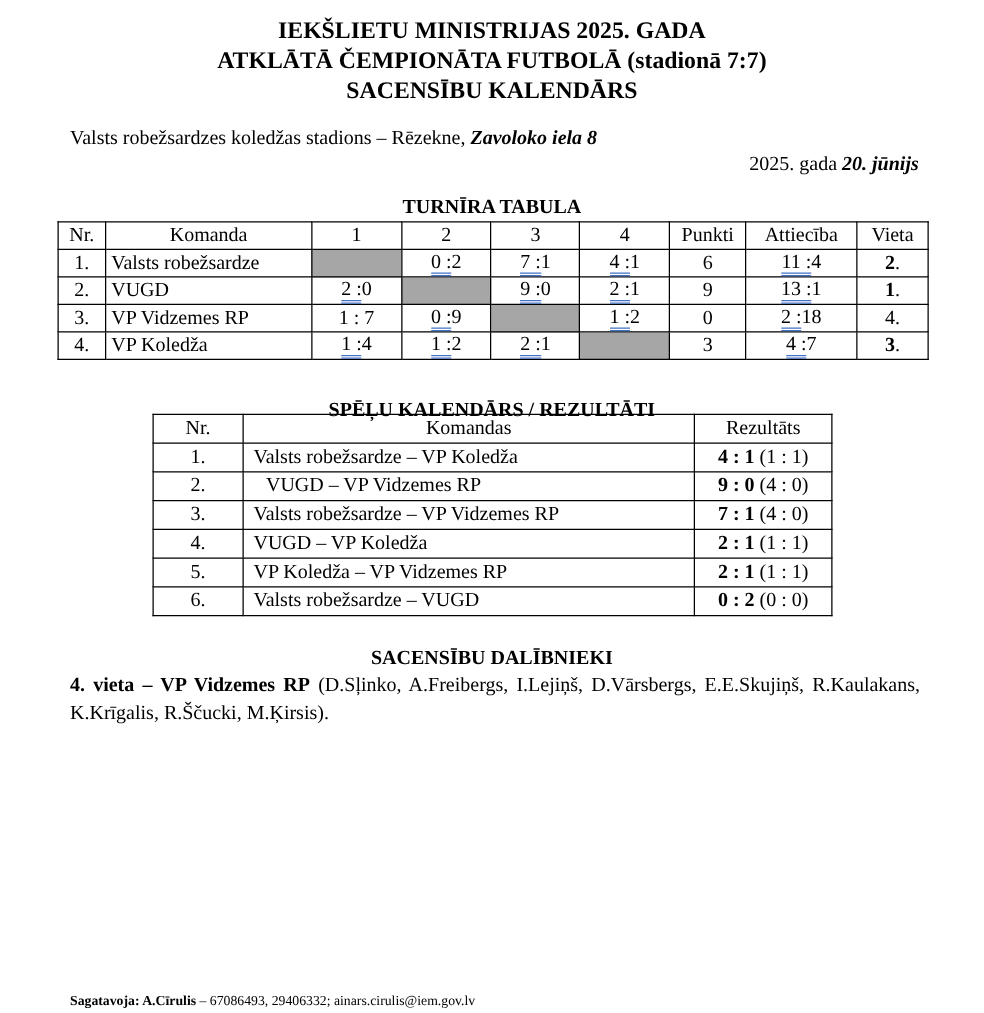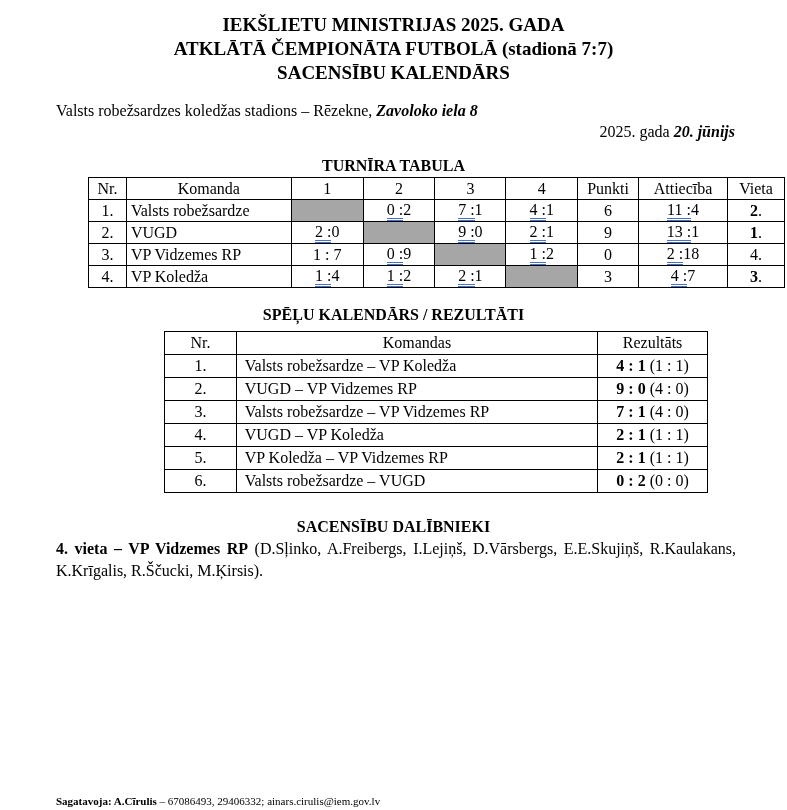--- a/index.html
+++ b/index.html
@@ -10,21 +10,21 @@
   }
   .abs { position: absolute; }
   .title {
     left: 0; width: 787px; text-align: center; font-weight: bold; font-size: 19px; line-height: 22px;
   }
   .venue { left: 56px; top: 101px; font-size: 16px; line-height: 20px; }
   .date { right: 52px; top: 122px; font-size: 16px; line-height: 20px; }
   .bi { font-weight: bold; font-style: italic; margin-top: 43px; }
   .section-title { left: 0; width: 787px; text-align: center; font-weight: bold; font-size: 16px; line-height: 20px; }
 
-  table { border-collapse: collapse; position: absolute; font-size: 16px; margin-left: 42px; }
+  table { border-collapse: collapse; position: absolute; font-size: 16px; }
   td, th { border: 1px solid #000; padding: 0 4px; height: 21px; line-height: 20px; font-weight: normal; white-space: nowrap; }
   .c { text-align: center; }
   .l { text-align: left; }
   .grey { background: #a6a6a6; }
   .score .u {
     border-bottom: 3px double #4472c4;
     padding-bottom: 0px;
     line-height: 16px;
     display: inline-block;
   }
@@ -120,42 +120,42 @@
     <td class="c score"><span class="u"><span>1</span><span> : </span></span><span>2</span></td>
     <td class="c score"><span class="u"><span>2</span><span> : </span></span><span>1</span></td>
     <td class="grey"></td>
     <td class="c">3</td>
     <td class="c score"><span class="u"><span>4</span><span> : </span></span><span>7</span></td>
     <td class="c"><span class="b">3</span><span>.</span></td>
   </tr>
 </tbody>
   </table>
 
-<div class="abs section-title" style="top:305px;">SPĒĻU KALENDĀRS / REZULTĀTI</div>
+<div class="abs section-title" style="top:319px;">SPĒĻU KALENDĀRS / REZULTĀTI</div>
 
 <table style="left:122px; top:331px; width:544px;">
   <colgroup>
     <col style="width:72px">
       <col style="width:362px">
       <col style="width:110px">
   </colgroup>
   <tbody>
       <tr>
     <td class="c" style="height:22px">Nr.</td>
     <td class="c">Komandas</td>
     <td class="c">Rezultāts</td>
   </tr>
   <tr>
     <td class="c" style="height:22px">1.</td>
     <td class="l" style="padding-left:8px">Valsts robežsardze – VP Koledža</td>
     <td class="c"><span class="b">4 : 1</span><span> (1 : 1)</span></td>
   </tr>
   <tr>
     <td class="c" style="height:22px">2.</td>
-    <td class="l" style="padding-left:8px">VUGD – VP Vidzemes RP</td>
+    <td class="l" style="padding-left:18px">VUGD – VP Vidzemes RP</td>
     <td class="c"><span class="b">9 : 0</span><span> (4 : 0)</span></td>
   </tr>
   <tr>
     <td class="c" style="height:22px">3.</td>
     <td class="l" style="padding-left:8px">Valsts robežsardze – VP Vidzemes RP</td>
     <td class="c"><span class="b">7 : 1</span><span> (4 : 0)</span></td>
   </tr>
   <tr>
     <td class="c" style="height:22px">4.</td>
     <td class="l" style="padding-left:8px">VUGD – VP Koledža</td>

